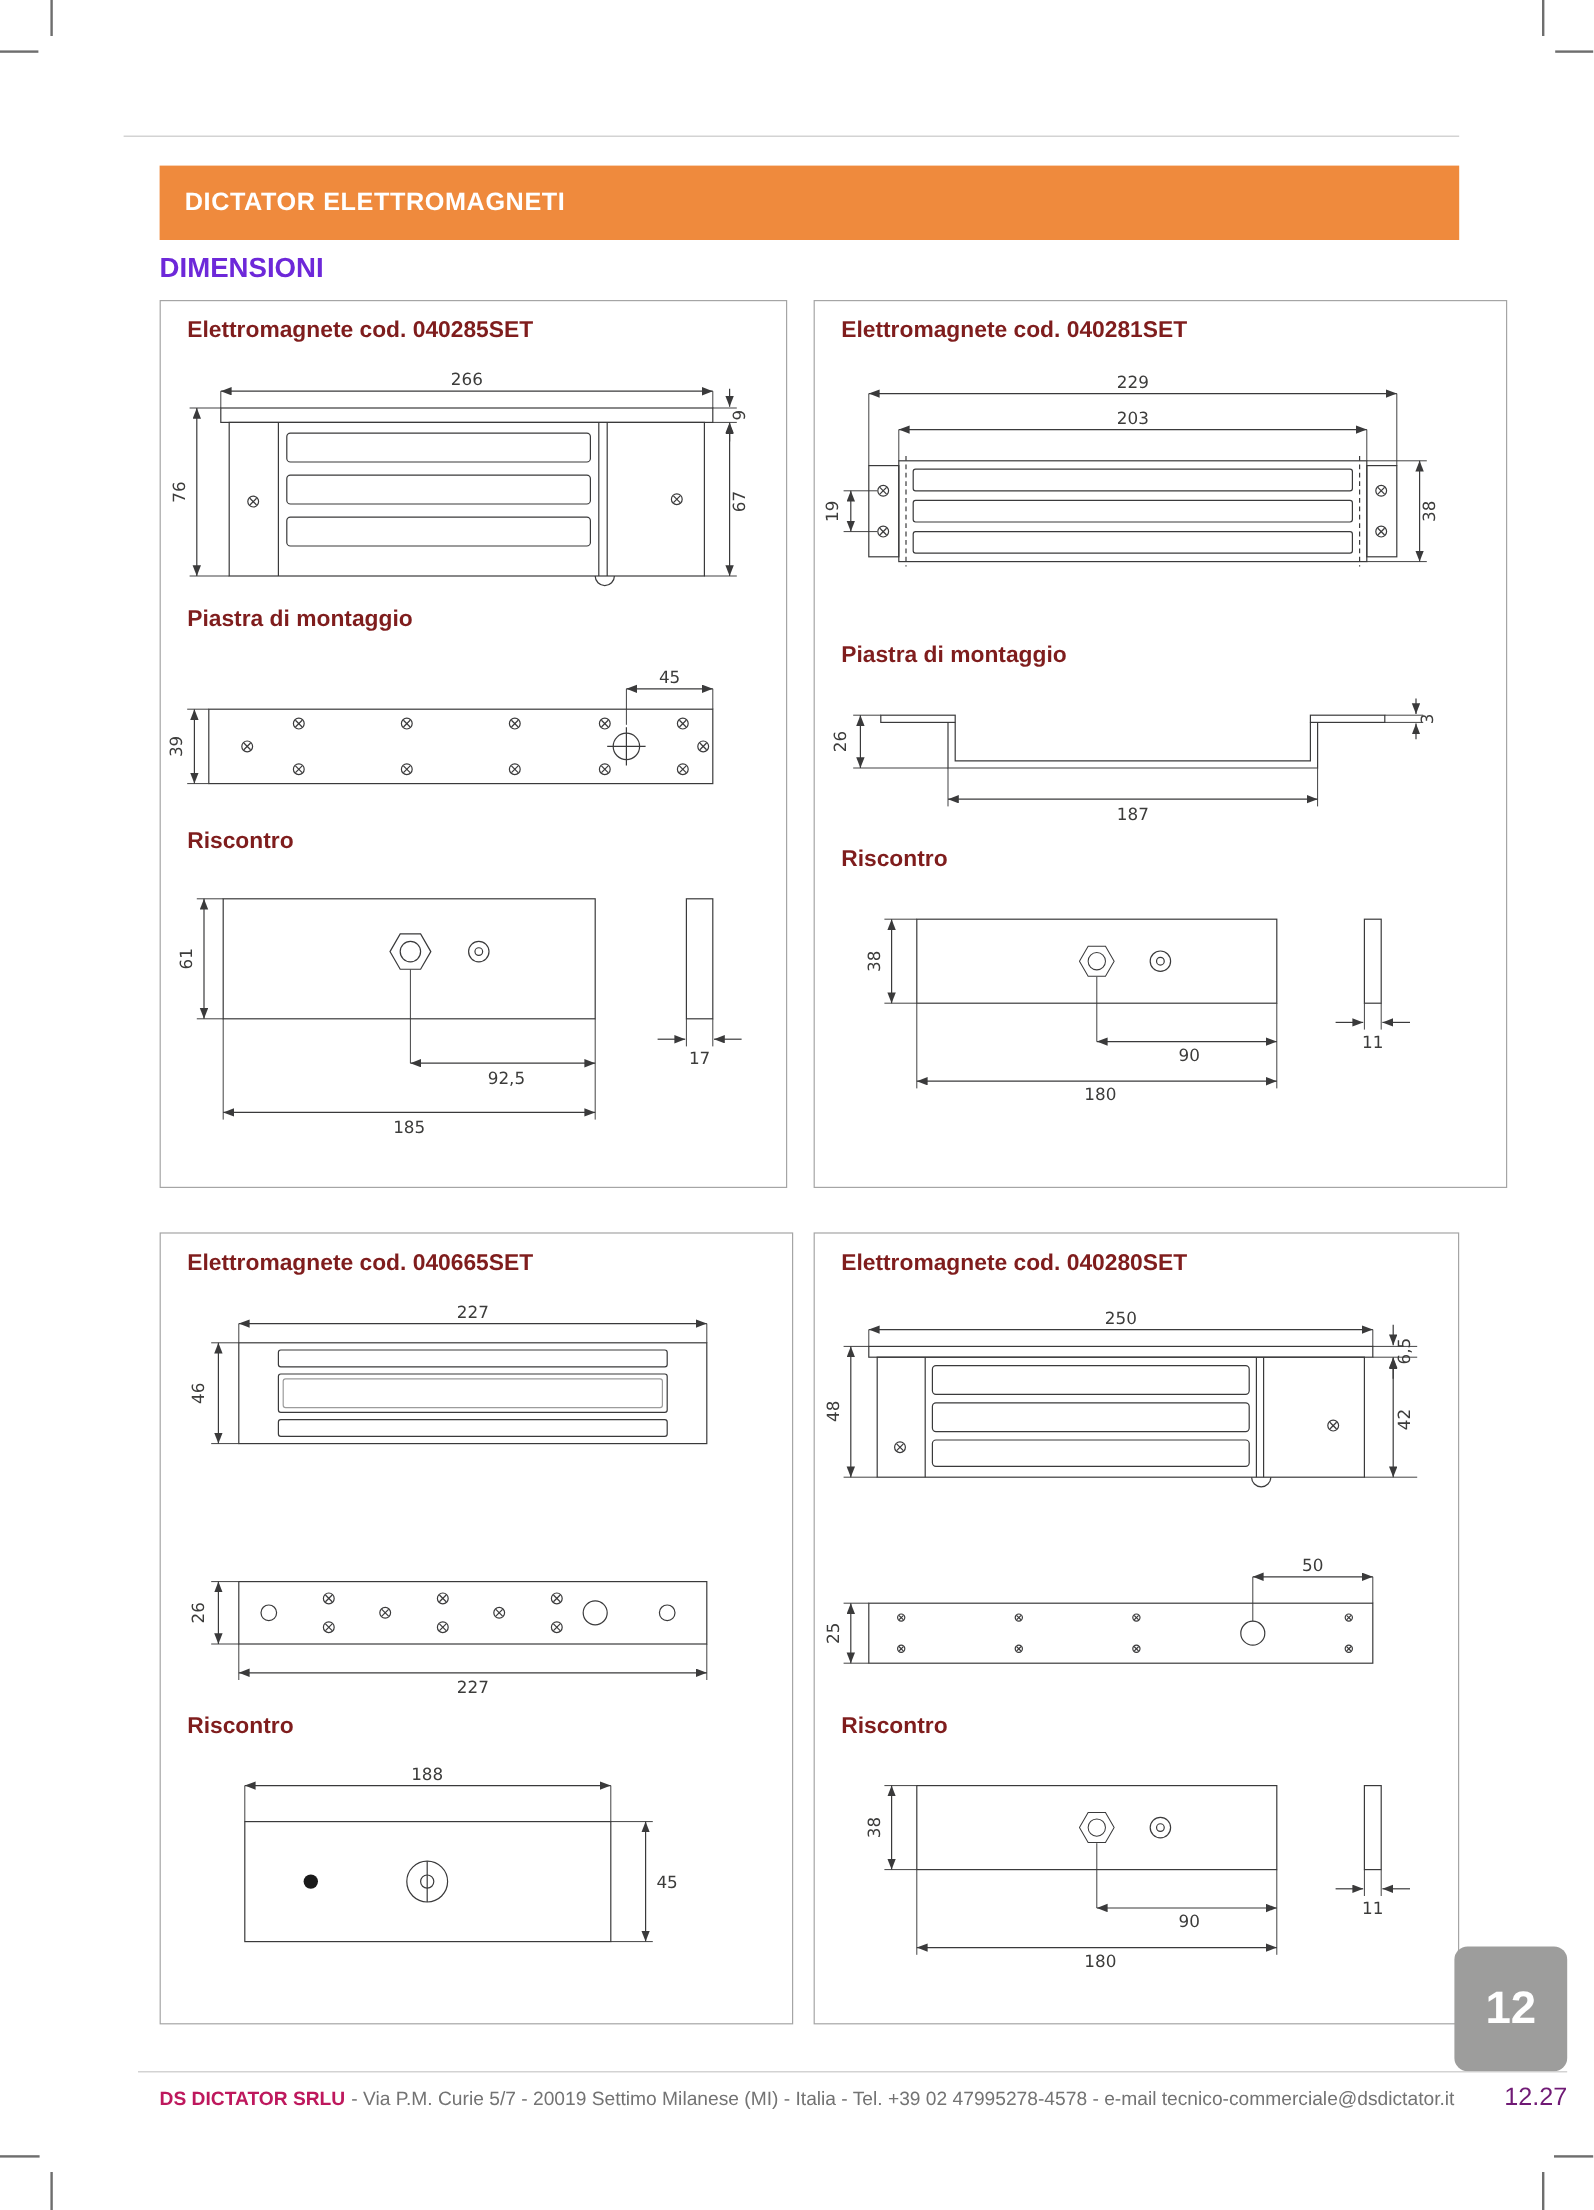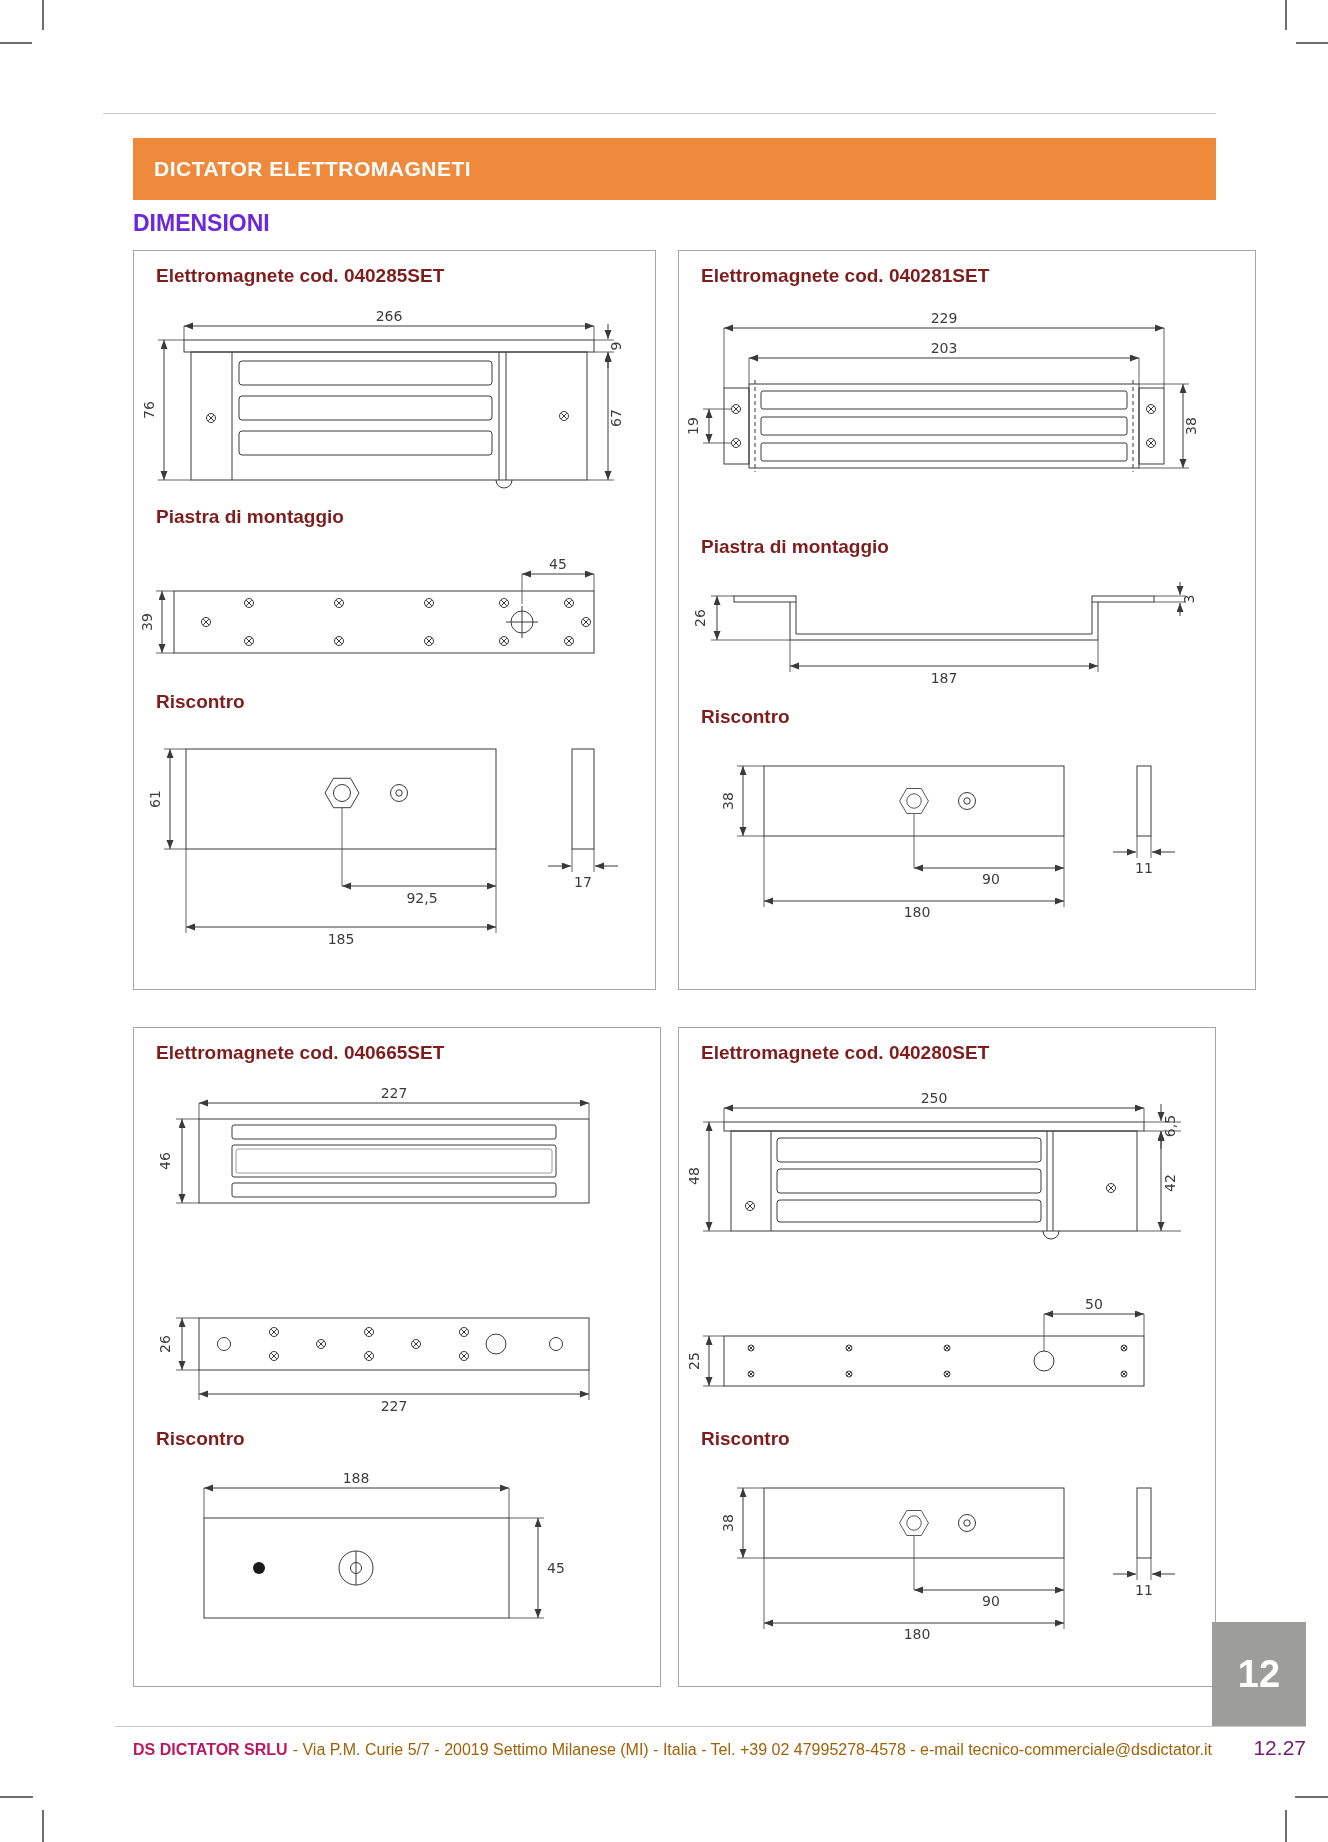--- a/index.html
+++ b/index.html
@@ -20,24 +20,24 @@
   
   .drw{position:absolute;overflow:visible;}
   .drw line,.drw rect,.drw path,.drw circle,.drw polygon,.drw polyline{fill:none;stroke:#3a3a3b;stroke-width:1;}
   .drw .thin{stroke-width:0.8;}
   .drw .gray{stroke:#9c9c9c;}
   .drw .fillb{fill:#1a1a1a;stroke:none;}
   .drw .dash{stroke-dasharray:4 3;}
   .drw text{fill:#3c3c3b;stroke:none;font-family:"DejaVu Sans",sans-serif;font-size:14px;}
   
   .page-tab{position:absolute;left:1212px;top:1622px;width:94px;height:104px;background:#9d9d9c;
-      color:#ffffff;font-size:38px;font-weight:bold;display:flex;align-items:center;justify-content:center;}
+      color:#ffffff;font-size:38px;font-weight:bold;display:flex;align-items:center;justify-content:center;border-radius:11px;}
   .footer{position:absolute;left:133px;top:1736px;width:1173px;display:flex;align-items:baseline;font-size:16px;}
   .footer .brand{color:#be185d;font-weight:bold;white-space:nowrap;}
-  .footer .addr{color:#a16207;margin-left:5px;white-space:nowrap;}
+  .footer .addr{color:#737373;margin-left:5px;white-space:nowrap;}
   .footer .pagenum{margin-left:auto;color:#701a75;font-size:21px;}
 </style>
 </head>
 <body>
 
 <div class="page">
 
   <svg width="0" height="0" style="position:absolute" aria-hidden="true">
     <defs>
       <marker id="ar" markerWidth="10" markerHeight="8" refX="9" refY="3.5" orient="auto-start-reverse" markerUnits="userSpaceOnUse">

